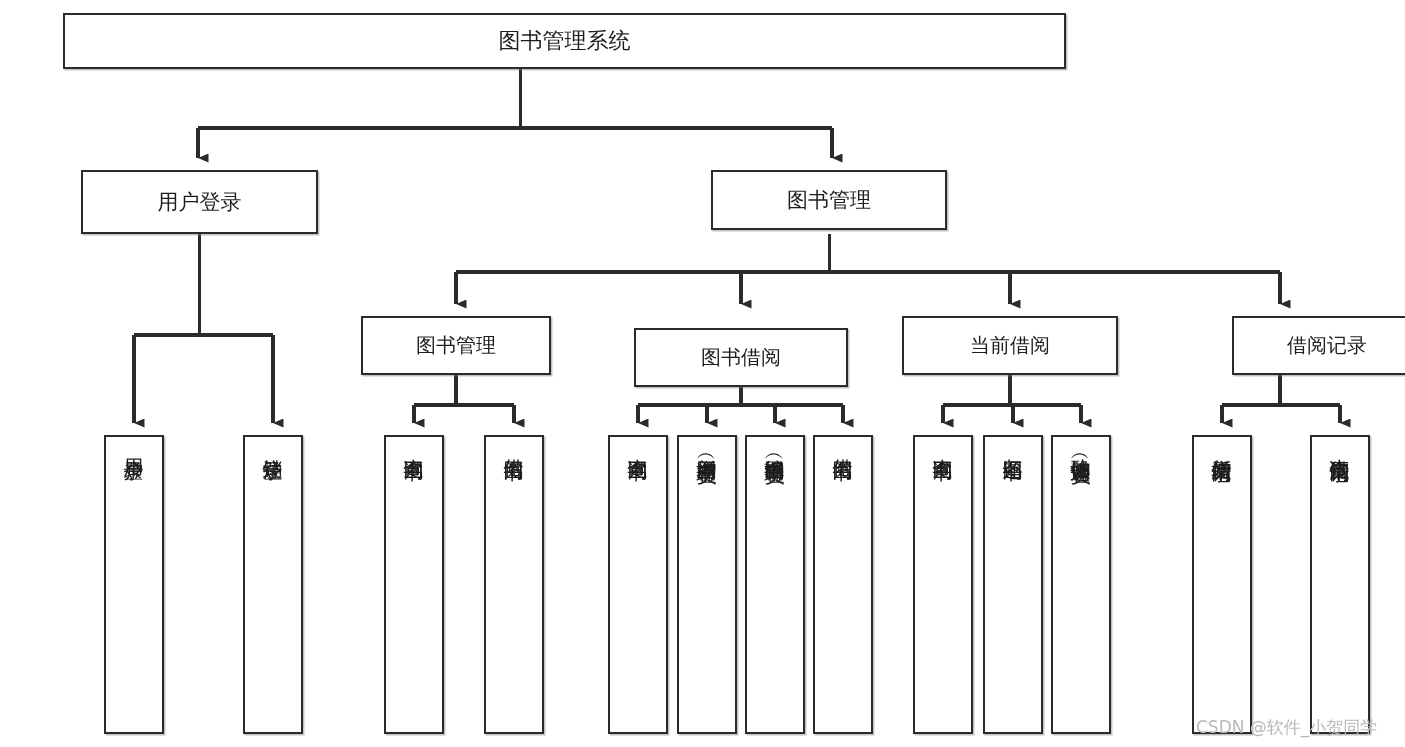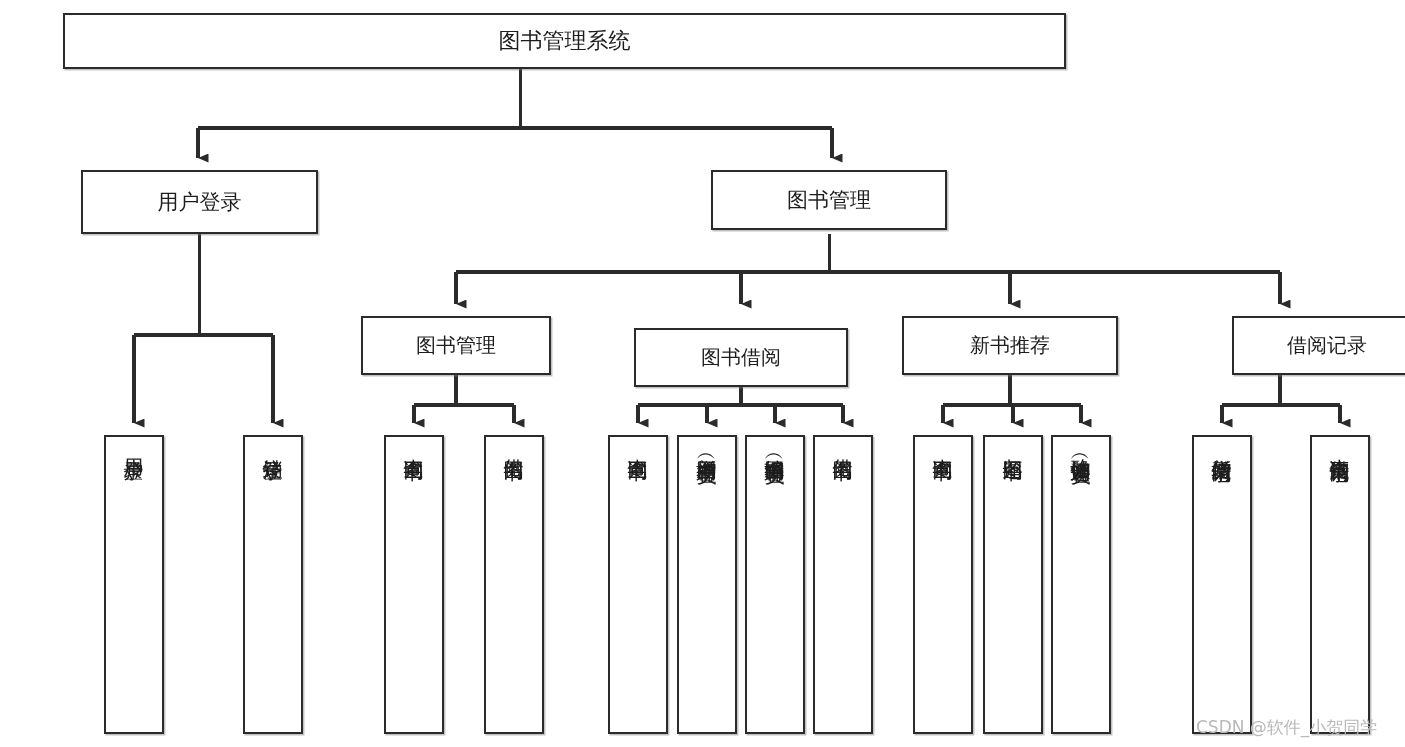--- a/index.html
+++ b/index.html
@@ -142,21 +142,21 @@
 
   <div class="node horizontal level2" style="left:361px; top:316px; width:190px; height:59px;">
     <span class="label">图书管理</span>
   </div>
 
   <div class="node horizontal level2" style="left:634px; top:328px; width:214px; height:59px;">
     <span class="label">图书借阅</span>
   </div>
 
   <div class="node horizontal level2" style="left:902px; top:316px; width:216px; height:59px;">
-    <span class="label">新书推荐</span>
+    <span class="label">当前借阅</span>
   </div>
 
   <div class="node horizontal level2" style="left:1232px; top:316px; width:190px; height:59px;">
     <span class="label">借阅记录</span>
   </div>
 
   <div class="node vertical leaf" style="left:104px; top:435px; width:60px; height:299px;">
     <span class="label">用户登录</span>
   </div>
 

